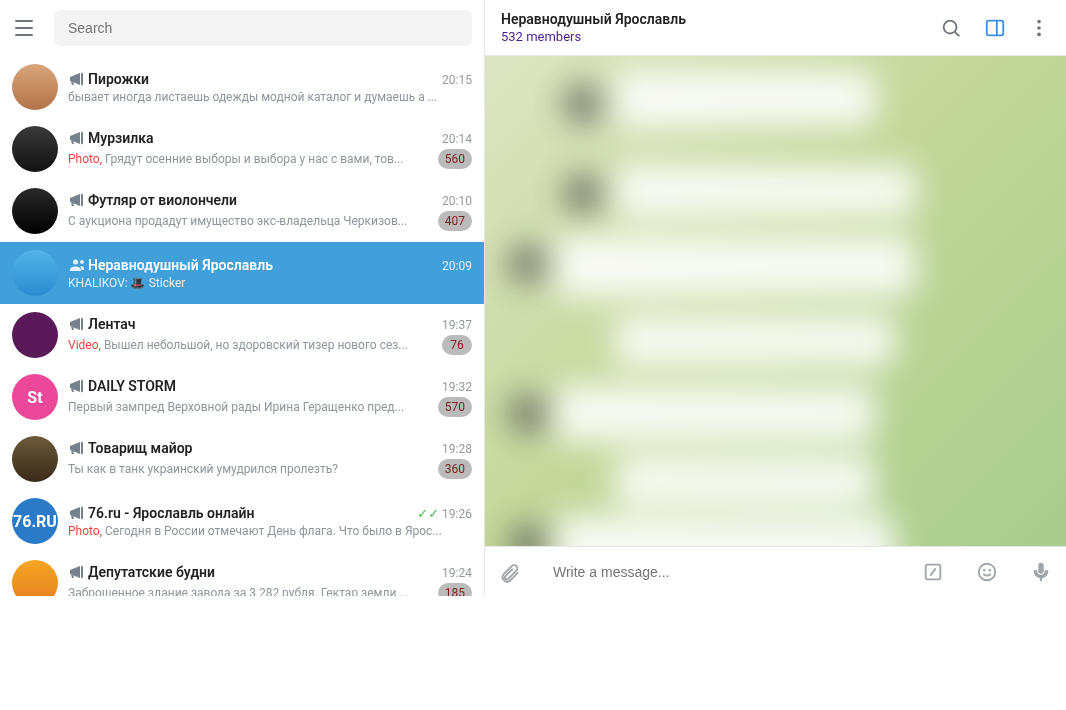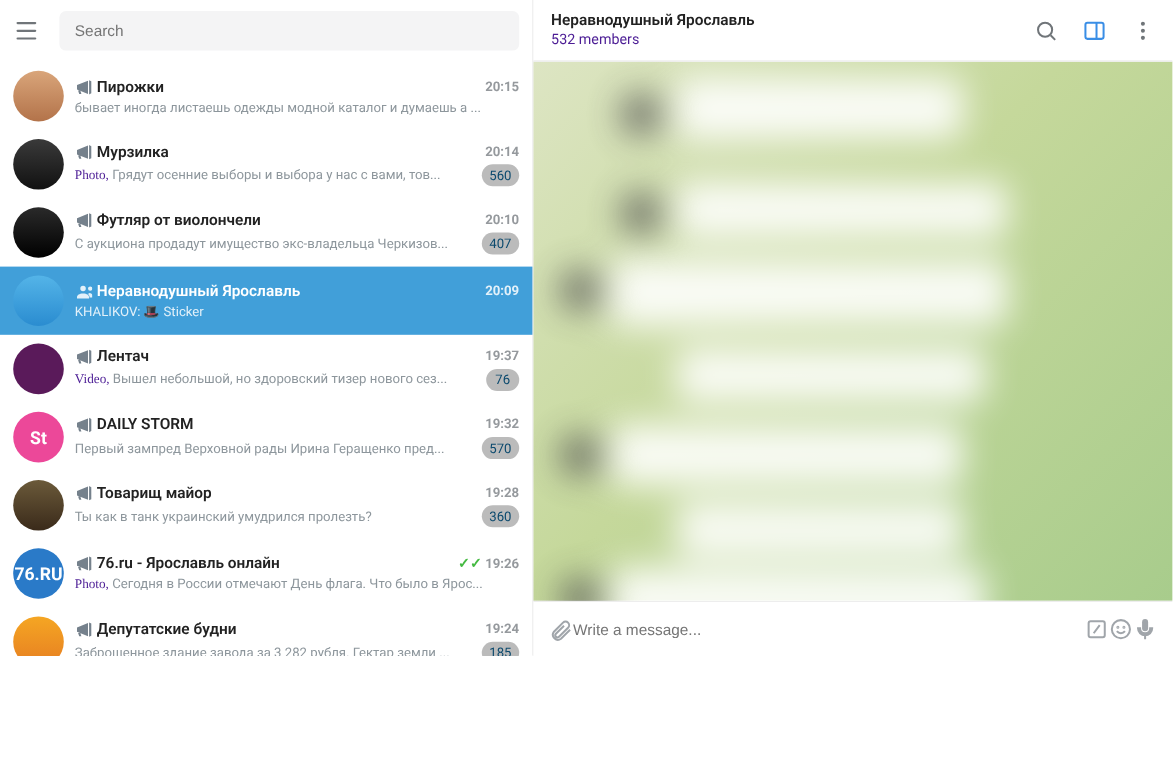--- a/index.html
+++ b/index.html
@@ -9,47 +9,47 @@
 .sidebar-header { display: flex; align-items: center; padding: 8px 12px; gap: 18px; height: 56px; }
 .hamburger { width: 24px; height: 24px; cursor: pointer; display: flex; flex-direction: column; justify-content: center; gap: 5px; padding: 3px; }
 .hamburger span { height: 2px; background: #707579; border-radius: 1px; }
 .search-box { flex: 1; background: #f4f4f5; border-radius: 6px; height: 36px; display: flex; align-items: center; padding: 0 14px; }
 .search-box input { border: none; background: transparent; outline: none; font-size: 14px; color: #999; width: 100%; }
 .chat-list { flex: 1; overflow-y: auto; }
 .chat-item { display: flex; padding: 8px 12px; cursor: pointer; position: relative; }
 .chat-item.active { background: #419fd9; color: #fff; }
 .avatar { width: 46px; height: 46px; border-radius: 50%; margin-right: 10px; flex-shrink: 0; display: flex; align-items: center; justify-content: center; font-weight: bold; color: #fff; font-size: 16px; background: #666; overflow: hidden; }
 .chat-content { flex: 1; min-width: 0; display: flex; flex-direction: column; justify-content: center; }
-.chat-row1 { display: flex; align-items: flex-start; gap: 4px; }
+.chat-row1 { display: flex; align-items: flex-end; gap: 4px; }
 .chat-icon { width: 16px; height: 16px; flex-shrink: 0; }
 .chat-icon svg { fill: #75818c; }
 .chat-item.active .chat-icon svg { fill: rgba(255,255,255,0.85); }
 .chat-name { font-weight: 600; font-size: 14px; color: #222; white-space: nowrap; overflow: hidden; text-overflow: ellipsis; }
 .chat-item.active .chat-name { color: #fff; }
-.chat-time { margin-left: auto; font-size: 12px; color: #95999d; flex-shrink: 0; font-weight: bold; }
+.chat-time { margin-left: auto; font-size: 12px; color: #95999d; flex-shrink: 0; }
 .chat-item.active .chat-time { color: rgba(255,255,255,0.85); }
 .chat-row2 { display: flex; align-items: center; margin-top: 3px; }
 .chat-preview { font-size: 12px; color: #8d969c; white-space: nowrap; overflow: hidden; text-overflow: ellipsis; flex: 1; }
 .chat-item.active .chat-preview { color: rgba(255,255,255,0.85); }
-.chat-preview .prefix { color: #4c1d95; font-family: Liberation Serif, serif; }
-.badge { background: #bbb; color: #0c4a6e; border-radius: 11px; min-width: 30px; height: 20px; font-size: 12px; display: flex; align-items: center; justify-content: center; padding: 0 7px; margin-left: 6px; flex-shrink: 0; }
+.chat-preview .prefix { color: #ef4444; }
+.badge { background: #bbb; color: #7f1d1d; border-radius: 11px; min-width: 30px; height: 20px; font-size: 12px; display: flex; align-items: center; justify-content: center; padding: 0 7px; margin-left: 6px; flex-shrink: 0; }
 .checks { color: #46ba43; margin-right: 3px; font-size: 13px; }
 .main { flex: 1; display: flex; flex-direction: column; position: relative; }
 .main-header { height: 56px; border-bottom: 1px solid #e6e6e6; display: flex; align-items: center; padding: 0 16px; background: #fff; z-index: 5; }
 .main-title { font-weight: 600; font-size: 14px; color: #222; }
 .main-sub { font-size: 13px; color: #4c1d95; margin-top: 2px; }
 .header-actions { margin-left: auto; display: flex; gap: 22px; align-items: center; }
 .hact { cursor: pointer; color: #707579; display: flex; }
 .hact svg { width: 22px; height: 22px; }
 .hact.blue svg { stroke: #3a8ee6; }
 .messages-area { flex: 1; position: relative; overflow: hidden; background: linear-gradient(135deg, #dde5c3 0%, #c5d89b 45%, #a8cc8c 100%); }
 .blur-overlay { position: absolute; inset: 0; filter: blur(16px); opacity: 0.9; }
 .blob { position: absolute; background: #fff; border-radius: 10px; }
 .circ { position: absolute; border-radius: 50%; background: #555; }
-.composer { height: 50px; border-top: 1px solid #e6e6e6; background: #fff; display: flex; align-items: center; padding: 0 14px; gap: 0; }
+.composer { height: 50px; border-top: 1px solid #e6e6e6; background: #fff; display: flex; align-items: center; padding: 0 14px; gap: 32px; }
 .cact { cursor: pointer; color: #a0a5aa; display: flex; }
 .cact svg { width: 22px; height: 22px; }
 .composer-input { flex: 1; border: none; outline: none; font-size: 14px; color: #999; }
 </style>
 </head>
 <body>
 
 <div class="app">
   <div class="sidebar">
     <div class="sidebar-header">

